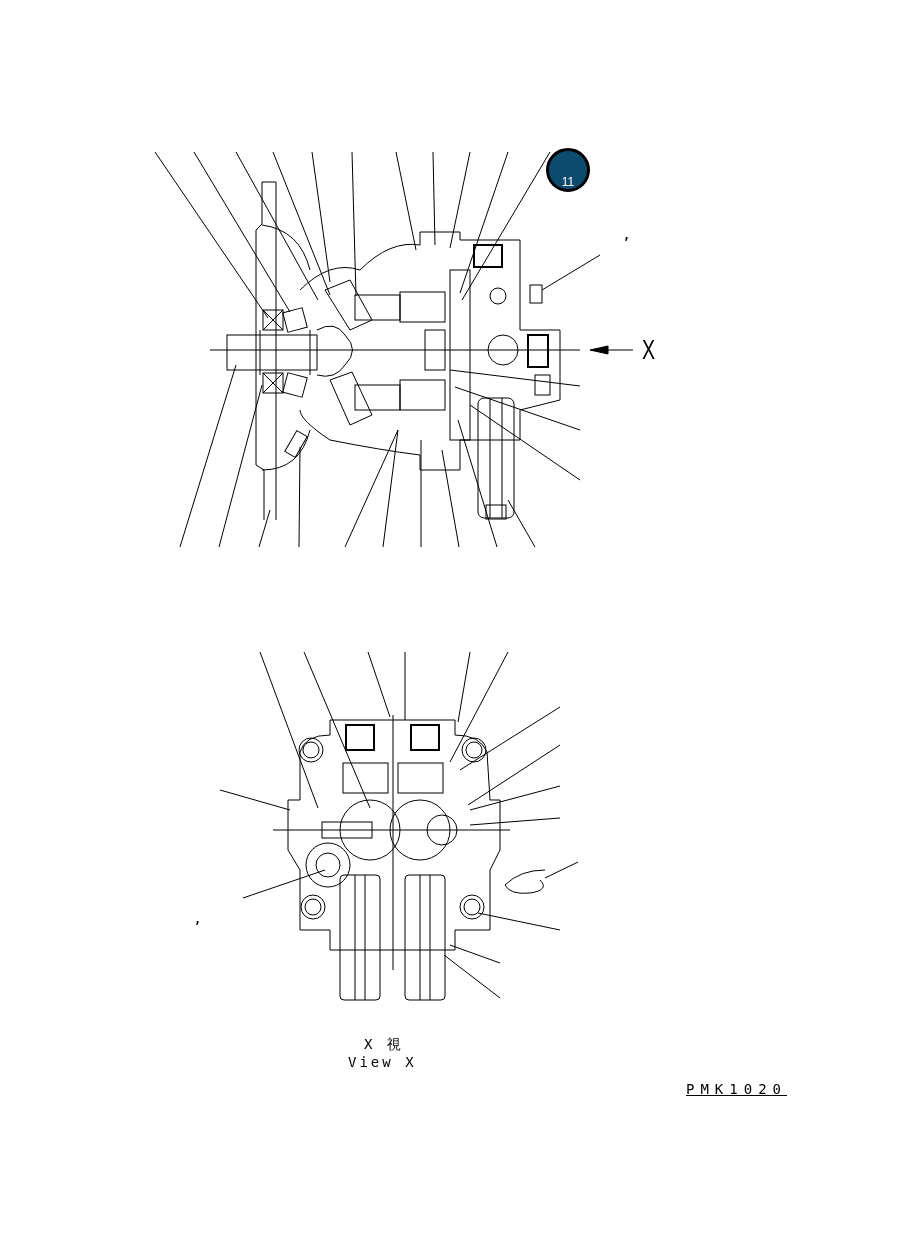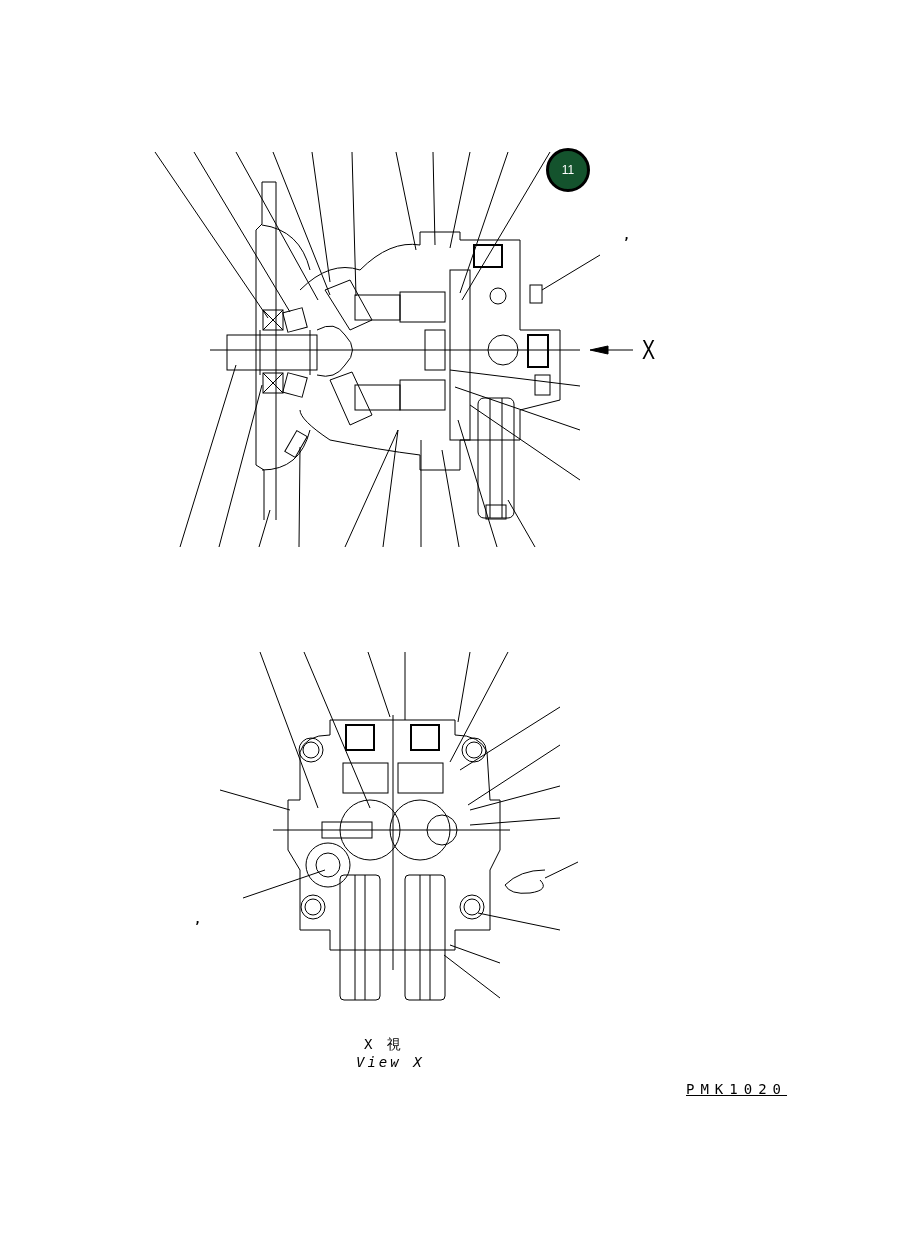--- a/index.html
+++ b/index.html
@@ -4,23 +4,23 @@
   <style>
     html, body { margin: 0; padding: 0; background: #ffffff; }
     body { width: 904px; height: 1242px; position: relative; overflow: hidden;
            font-family: "DejaVu Sans Mono", monospace; color: #000; }
     svg.drawing { position: absolute; left: 0; top: 0; }
     .lbl { position: absolute; font-family: "DejaVu Sans Mono", monospace; font-size: 14px;
            letter-spacing: 3px; color: #000; white-space: nowrap; }
     .xmark { position: absolute; font-family: "Liberation Sans", sans-serif; font-size: 28px;
              transform: scaleX(0.7); transform-origin: left top; }
     .callout { position: absolute; width: 38px; height: 38px; border-radius: 50%;
-               background: #14532d; border: 3px solid #000; color: #fff;
+               background: #0c4a6e; border: 3px solid #000; color: #fff;
                font-family: "Liberation Sans", sans-serif; font-size: 12px;
-               display: flex; align-items: center; justify-content: center; cursor: pointer; }
+               display: flex; align-items: flex-end; justify-content: center; cursor: pointer; }
     .tick { position: absolute; font-size: 12px; font-weight: bold; }
   </style>
 </head>
 <body>
 
 <svg class="drawing" width="904" height="1242" viewBox="0 0 904 1242" xmlns="http://www.w3.org/2000/svg" fill="none" stroke="#000" stroke-width="1">
 
   <g>
 
     <line x1="210" y1="350" x2="580" y2="350"></line>
@@ -160,15 +160,15 @@
 <div class="callout" style="left:546px; top:148px;">
   <span>11</span>
 </div>
 
 <div class="xmark" style="left:642px; top:334px;">X</div>
 
 <div class="tick" style="left:623px; top:228px;">,</div>
 <div class="tick" style="left:194px; top:912px;">,</div>
 
 <div class="lbl" style="left:364px; top:1036px;">X 視</div>
-<div class="lbl" style="left:356px; top:1054px;font-style:italic;">View X</div>
+<div class="lbl" style="left:348px; top:1054px;">View X</div>
 
 <div class="lbl" style="left:686px; top:1081px; letter-spacing:6px;text-decoration:underline;">PMK1020</div>
 
 </body></html>

